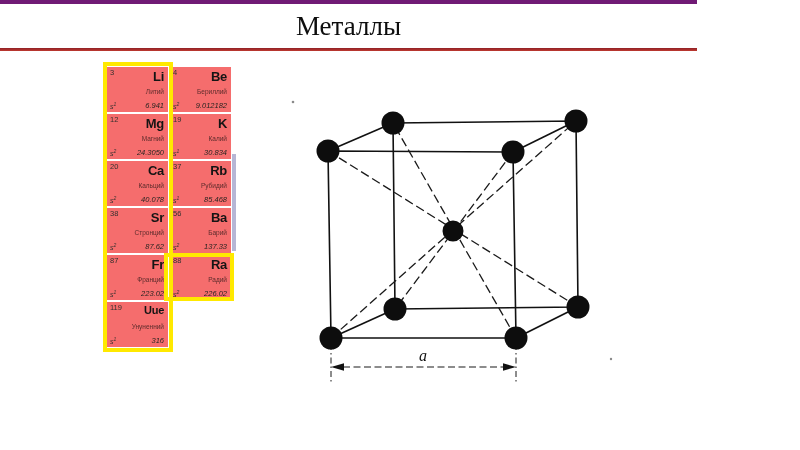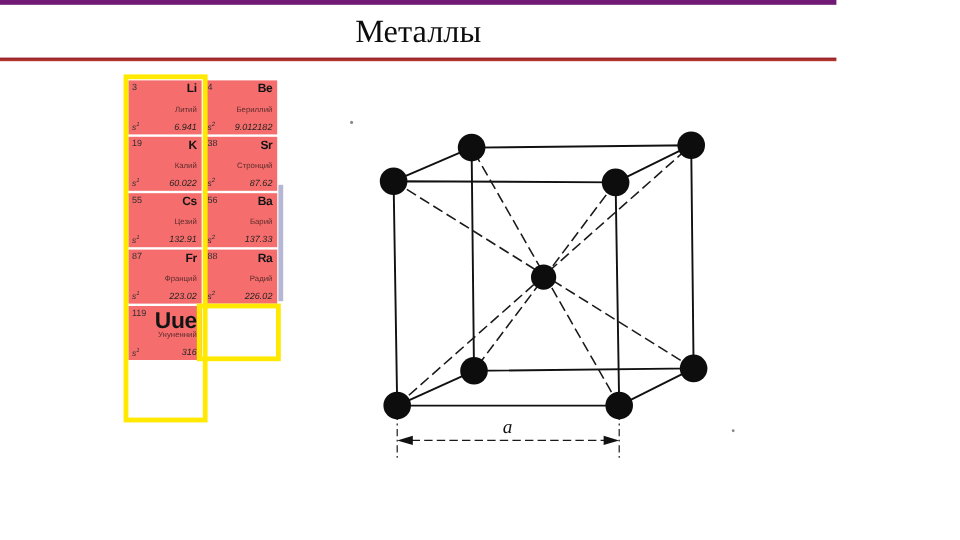--- a/index.html
+++ b/index.html
@@ -20,22 +20,22 @@
   }
   #logo{position:absolute;top:4px;left:752px;width:42px;height:38px;}
   
   #ptable{
     position:absolute;left:107px;top:63px;
     display:grid;grid-template-columns:61px 61px;grid-auto-rows:45px;
     gap:2px;background:#ffffff;
   }
   .cell{position:relative;background:#f56d6d;}
   .num{position:absolute;top:1px;left:3px;font-size:7.5px;color:#33302e;}
-  .sym{position:absolute;top:2px;right:4px;font-size:10px;font-weight:bold;color:#141414;letter-spacing:-.3px;}
-  .sym.small{font-size:19px;}
+  .sym{position:absolute;top:2px;right:4px;font-size:13px;font-weight:bold;color:#141414;letter-spacing:-.3px;}
+  .sym.small{font-size:11px;}
   .nm{position:absolute;top:21px;right:4px;font-size:6.5px;color:#5d2c2c;}
   .cfg{position:absolute;bottom:2px;left:3px;font-size:7px;color:#33302e;font-style:italic;}
   .cfg sup{font-size:5px;}
   .mass{position:absolute;bottom:2px;right:4px;font-size:7.5px;color:#272420;font-style:italic;}
   .mass.long{font-size:6px;right:3px;}
   
   #sliver{position:absolute;left:232px;top:150px;width:4px;height:97px;background:#a4a4cb;opacity:.8;}
   
   .hl{position:absolute;border:4.5px solid #ffe900;box-sizing:border-box;background:transparent;z-index:5;}
   #hl-group1{left:103px;top:58px;width:70px;height:290px;}
@@ -80,39 +80,53 @@
       <span class="mass">6.941</span>
     </div>
     <div class="cell">
       <span class="num">4</span>
       <span class="sym">Be</span>
       <span class="nm">Бериллий</span>
       <span class="cfg"><span>s</span><sup>2</sup></span>
       <span class="mass">9.012182</span>
     </div>
     <div class="cell">
+      <span class="num">12</span>
+      <span class="sym">Mg</span>
+      <span class="nm">Магний</span>
+      <span class="cfg"><span>s</span><sup>2</sup></span>
+      <span class="mass">24.3050</span>
+    </div>
+    <div class="cell">
       <span class="num">19</span>
       <span class="sym">K</span>
       <span class="nm">Калий</span>
       <span class="cfg"><span>s</span><sup>1</sup></span>
-      <span class="mass">60.022</span>
+      <span class="mass">30.834</span>
+    </div>
+    <div class="cell">
+      <span class="num">20</span>
+      <span class="sym">Ca</span>
+      <span class="nm">Кальций</span>
+      <span class="cfg"><span>s</span><sup>2</sup></span>
+      <span class="mass">40.078</span>
+    </div>
+    <div class="cell">
+      <span class="num">37</span>
+      <span class="sym">Rb</span>
+      <span class="nm">Рубидий</span>
+      <span class="cfg"><span>s</span><sup>1</sup></span>
+      <span class="mass">85.468</span>
     </div>
     <div class="cell">
       <span class="num">38</span>
       <span class="sym">Sr</span>
       <span class="nm">Стронций</span>
       <span class="cfg"><span>s</span><sup>2</sup></span>
       <span class="mass">87.62</span>
-    </div>
-    <div class="cell">
-      <span class="num">55</span>
-      <span class="sym">Cs</span>
-      <span class="nm">Цезий</span>
-      <span class="cfg"><span>s</span><sup>1</sup></span>
-      <span class="mass">132.91</span>
     </div>
     <div class="cell">
       <span class="num">56</span>
       <span class="sym">Ba</span>
       <span class="nm">Барий</span>
       <span class="cfg"><span>s</span><sup>2</sup></span>
       <span class="mass">137.33</span>
     </div>
     <div class="cell">
       <span class="num">87</span>

